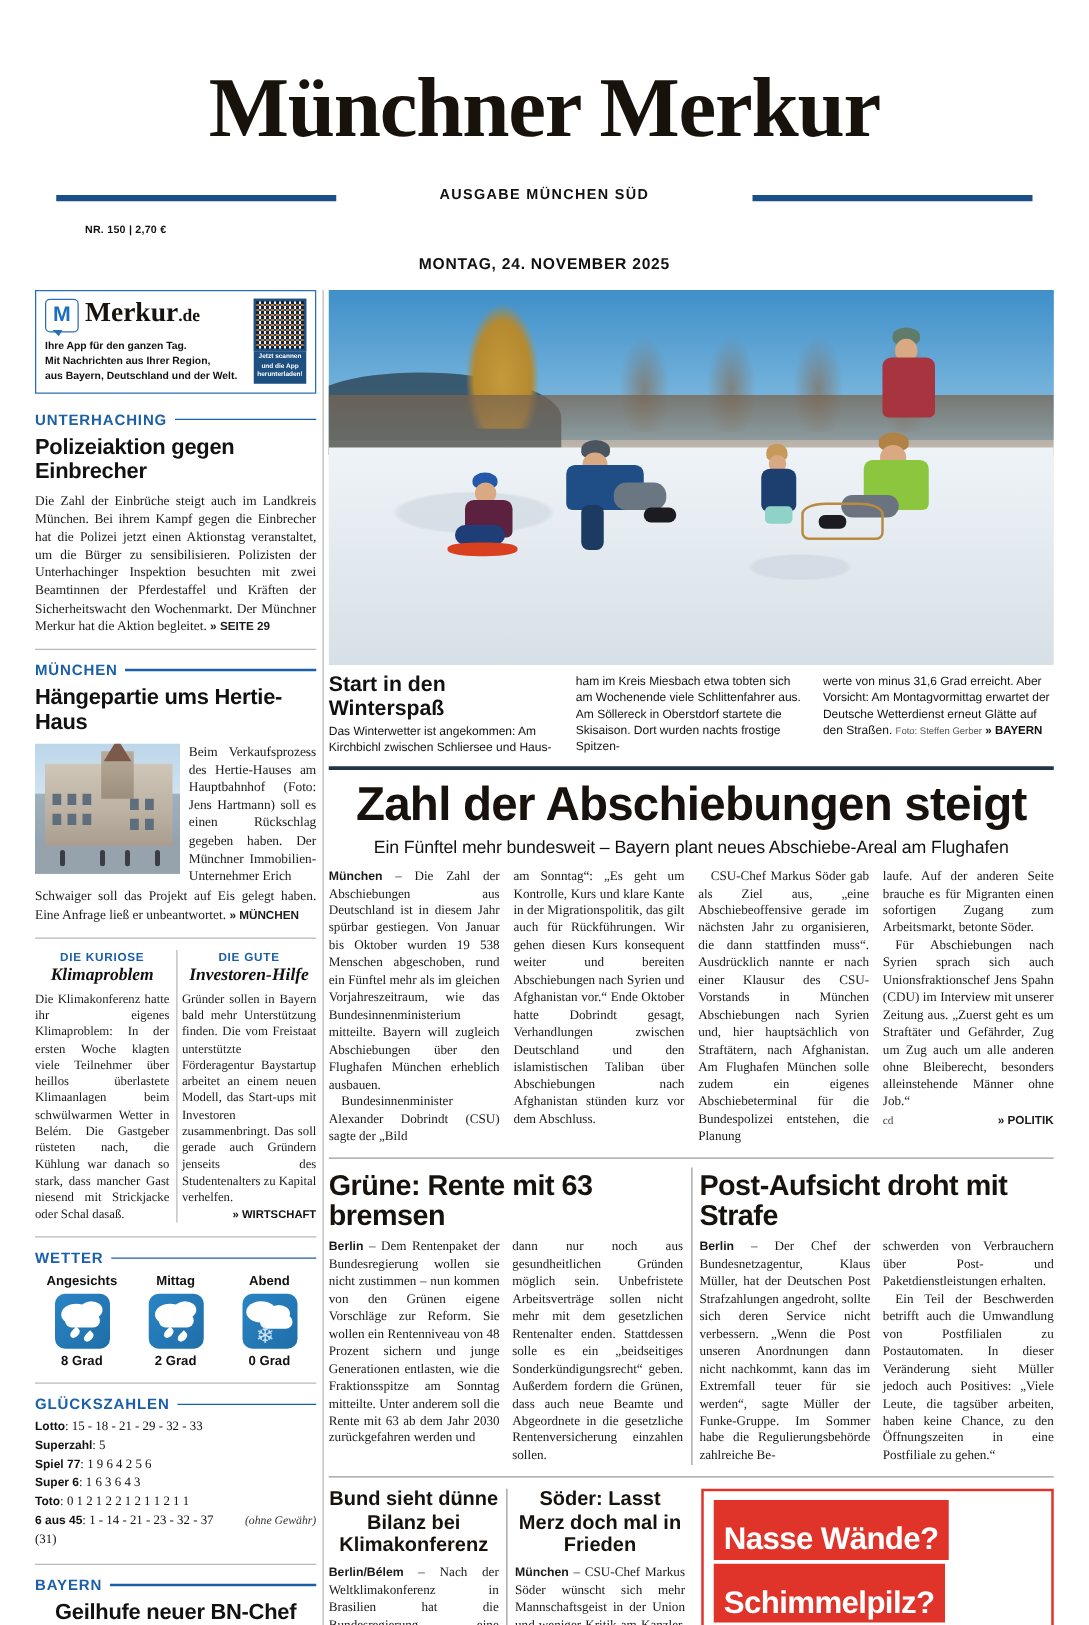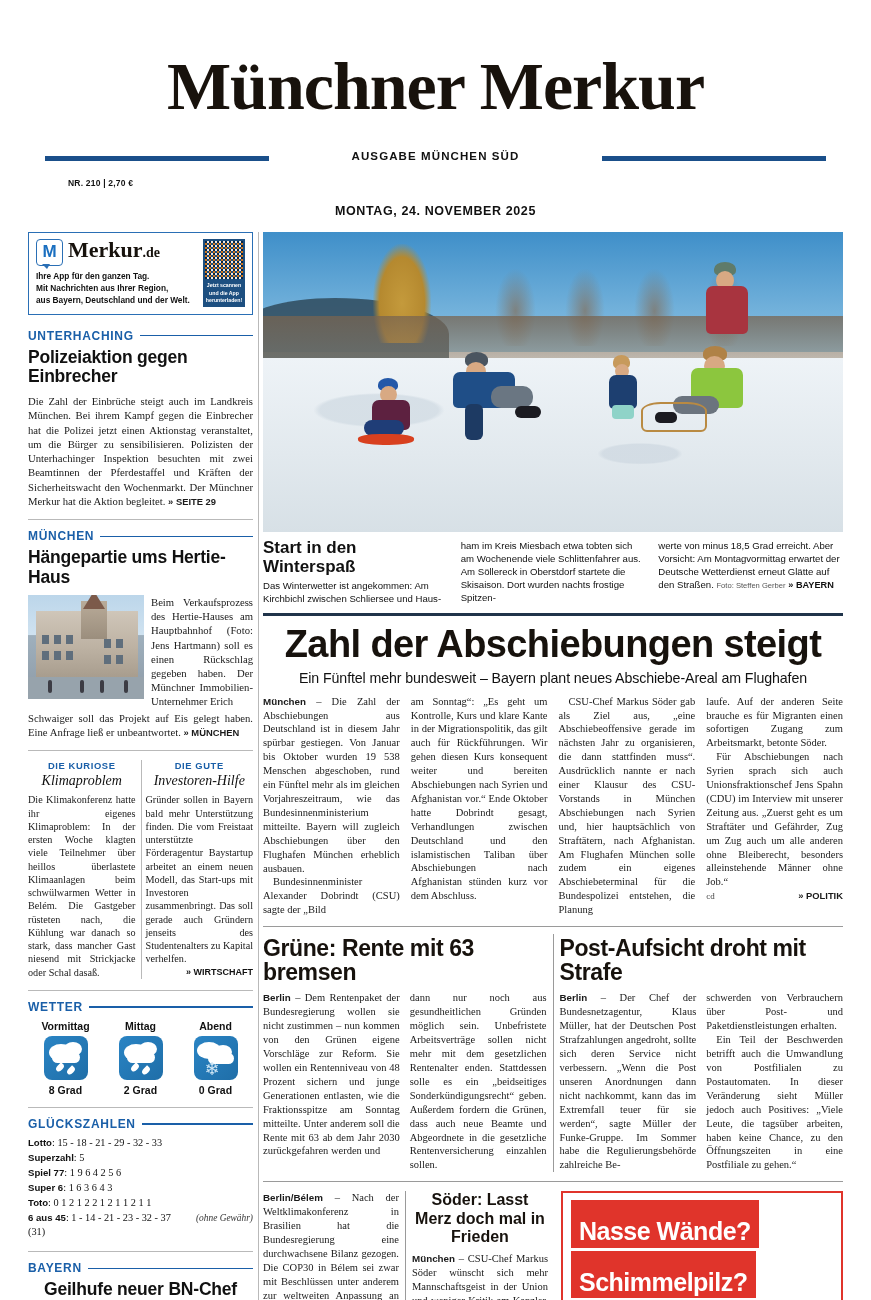--- a/index.html
+++ b/index.html
@@ -154,21 +154,21 @@
 
   .rule-thin{height:1px;background:#b9b9b9;margin:11px 0 9px 0;}
 
   .two-mini{display:flex;gap:10px;}
   .mini{flex:1 1 0;min-width:0;position:relative;}
   .mini + .mini:before{content:"";position:absolute;left:-5px;top:0;bottom:0;width:1px;background:#b9b9b9;}
   .mini-kicker{
     color:#1a5fa8;font-size:9.4px;font-weight:700;letter-spacing:.6px;text-align:center;margin-bottom:2px;
   }
   .mini-title{
-    font-family:"Liberation Serif",serif;font-style:italic;font-weight:400;
+    font-family:"Liberation Serif",serif;font-style:italic;font-weight:700;
     font-size:14px;text-align:center;color:#111;margin-bottom:4px;
   }
   .mini-body{
     font-family:"Liberation Serif",serif;font-size:10.2px;line-height:1.3;text-align:justify;color:#1a1a1a;
   }
   .mini-ref{font-family:"Liberation Sans",sans-serif;font-weight:700;font-size:9px;text-align:right;display:block;margin-top:1px;}
 
   
   .wx-row{display:flex;justify-content:space-around;margin-top:6px;}
   .wx-item{text-align:center;width:68px;}
@@ -284,21 +284,21 @@
 <body>
 
 <div class="page">
 
   <div class="masthead">
     <div class="masthead-title">Münchner Merkur</div>
     <div class="masthead-rule">
       <div class="rule-line rule-left"></div>
       <div class="rule-line rule-right"></div>
       <div class="edition">AUSGABE MÜNCHEN SÜD</div>
-      <div class="issue">NR. 210 | 2,70 €</div>
+      <div class="issue">NR. 150 | 2,70 €</div>
     </div>
     <div class="dateline">MONTAG, 24. NOVEMBER 2025</div>
   </div>
 
   <div class="content">
 
     <div class="col-left">
 
       <div class="promo-box">
         <div class="promo-left">
@@ -377,21 +377,21 @@
       </div>
 
       <div class="rule-thin"></div>
 
       <div>
         <div class="kicker">
             <span>WETTER</span>
           </div>
         <div class="wx-row">
           <div class="wx-item">
-            <div class="wx-label">Vormittag</div>
+            <div class="wx-label">Angesichts</div>
             <div class="wx-icon">
               <span class="cloud c1"></span>
                 <span class="cloud c2"></span>
                 <span class="cloud c3"></span>
               <span class="drop d1"></span>
                 <span class="drop d2"></span>
             </div>
             <div class="wx-temp">8 Grad</div>
           </div>
           <div class="wx-item">
@@ -506,21 +506,21 @@
 
       <div class="cap-band">
         <div class="cap-col">
           <h3 class="cap-title">Start in den Winterspaß</h3>
           <div class="cap-text">Das Winterwetter ist angekommen: Am Kirchbichl zwischen Schliersee und Haus-</div>
         </div>
         <div class="cap-col">
           <div class="cap-text">ham im Kreis Miesbach etwa tobten sich am Wochenende viele Schlittenfahrer aus. Am Söllereck in Oberstdorf startete die Skisaison. Dort wurden nachts frostige Spitzen-</div>
         </div>
         <div class="cap-col">
-          <div class="cap-text"><span>werte von minus 18,5 Grad erreicht. Aber Vorsicht: Am Montagvormittag erwartet der Deutsche Wetterdienst erneut Glätte auf den Straßen.</span> <span class="cap-credit">Foto: Steffen Gerber</span> <span class="cap-ref">» BAYERN</span></div>
+          <div class="cap-text"><span>werte von minus 31,6 Grad erreicht. Aber Vorsicht: Am Montagvormittag erwartet der Deutsche Wetterdienst erneut Glätte auf den Straßen.</span> <span class="cap-credit">Foto: Steffen Gerber</span> <span class="cap-ref">» BAYERN</span></div>
         </div>
       </div>
 
       <div class="hr-dark"></div>
 
       <h1 class="lead-head">Zahl der Abschiebungen steigt</h1>
       <div class="lead-sub">Ein Fünftel mehr bundesweit – Bayern plant neues Abschiebe-Areal am Flughafen</div>
 
       <div class="cols4">
         <div class="art">
@@ -568,20 +568,21 @@
               <p>Ein Teil der Beschwerden betrifft auch die Umwandlung von Postfilialen zu Postautomaten. In dieser Veränderung sieht Müller jedoch auch Positives: „Viele Leute, die tagsüber arbeiten, haben keine Chance, zu den Öffnungszeiten in eine Postfiliale zu gehen.“</p>
             </div>
           </div>
         </div>
       </div>
 
       <div class="hr-mid"></div>
 
       <div class="bottom-row">
         <div class="bcol">
+          <h3 class="bhead">Bund sieht dünne Bilanz bei Klimakonferenz</h3>
           <div class="art">
             <p class="first"><span class="place">Berlin/Bélem</span><span> – Nach der Weltklimakonferenz in Brasilien hat die Bundesregierung eine durchwachsene Bilanz gezogen. Die COP30 in Bélem sei zwar mit Beschlüssen unter anderem zur weltweiten Anpassung an den Klimawandel und zur Zusammenarbeit für einen „sozial gerechten Klimaschutz“ zu Ende gegangen, erklärten am Sonntag das Bundesumwelt- und das Entwicklungsministerium in Berlin. Bei der Senkung der Treibhausgasemissionen seien die Ergebnisse hinter den Erwartungen der EU zurückgeblieben. Fortschritte gebe es bei Projekten zum Schutz von Regenwäldern und bei der Energiewende.</span> </p>
           </div>
         </div>
         <div class="bcol">
           <h3 class="bhead">Söder: Lasst Merz doch mal in Frieden</h3>
           <div class="art">
             <p class="first"><span class="place">München</span><span> – CSU-Chef Markus Söder wünscht sich mehr Mannschaftsgeist in der Union und weniger Kritik am Kanzler. „Wir stärken Friedrich Merz den Rücken, und zwar ganz ausdrücklich. Und ich würde mir wünschen, dass das alle in der Union tun, weil Friedrich Merz ist der Kanzler der Bundesrepublik und auch gerade der Kanzler der Union“, sagte er. Es sei wichtig, gemeinschaftlich Erfolg zu haben, das ständige Gemäkel an jedem einzelnen Wort sei nicht hilfreich. „Angesichts der Herausforderungen, der Krisen, sind das alles Nebengeräusche, die nichts bringen. Es braucht einfach mehr Mannschaftsgeist, in der ganzen Union.“</span></p>
           </div>
         </div>

